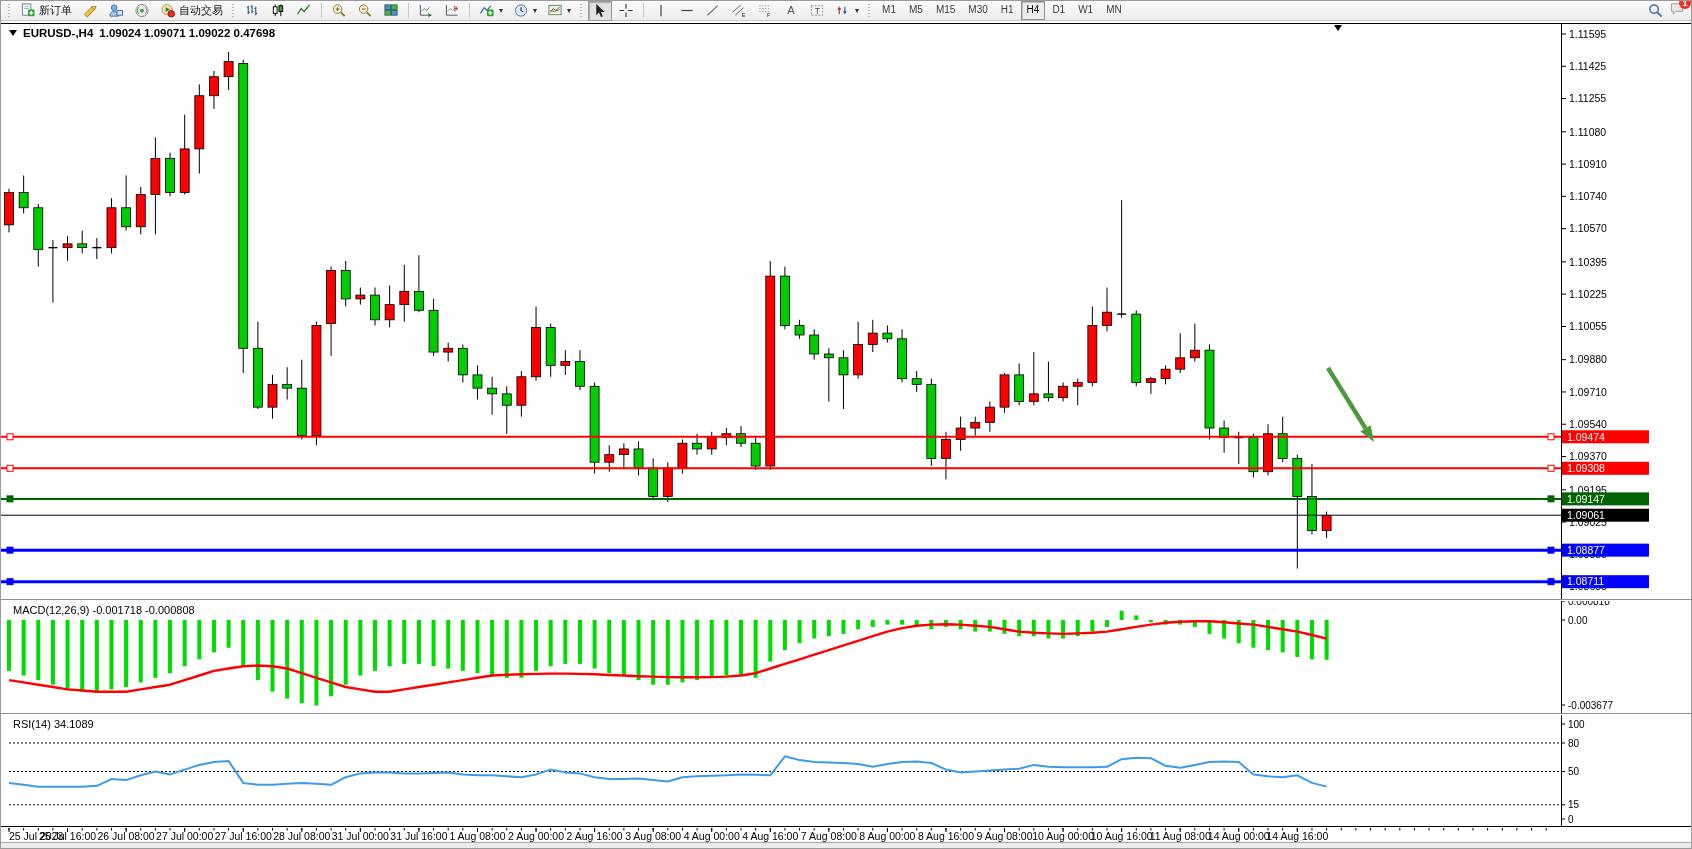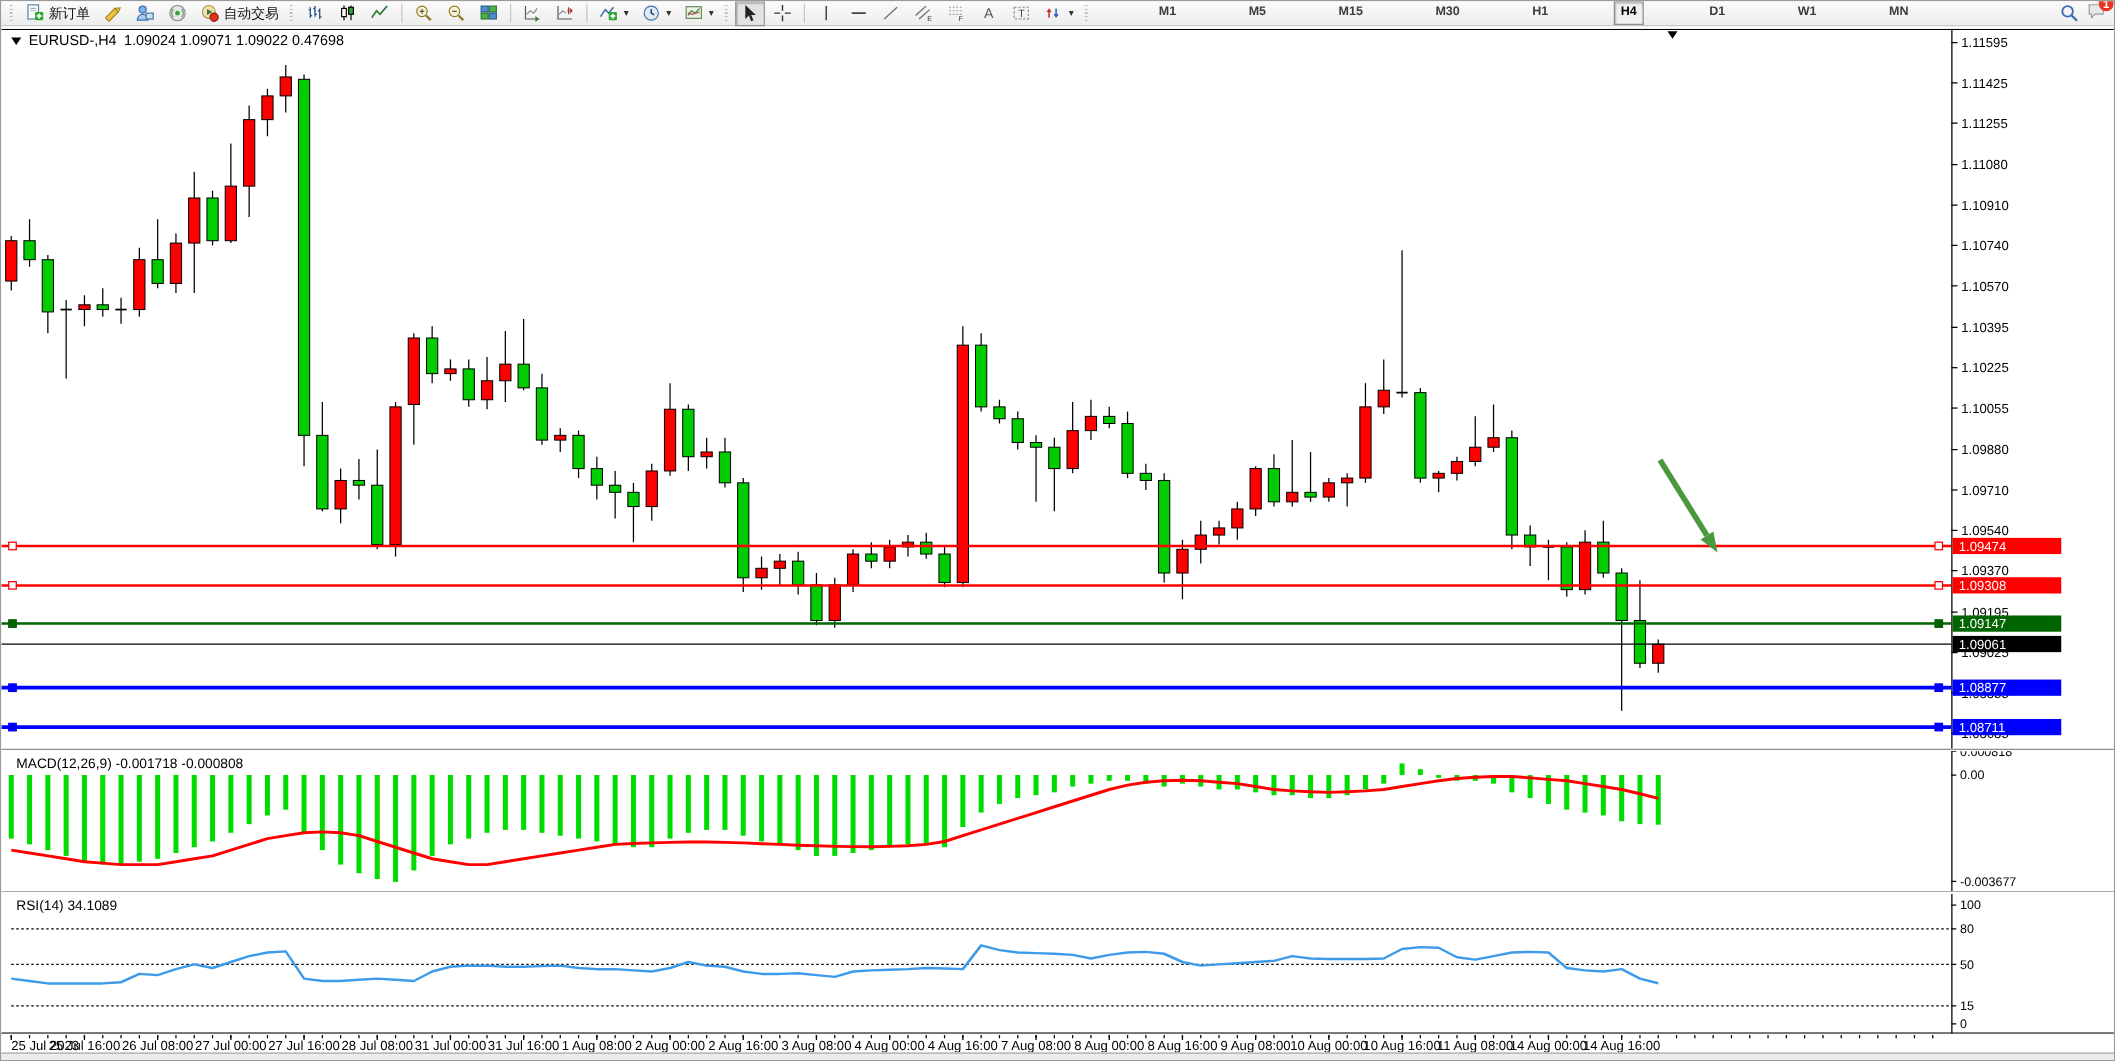--- a/index.html
+++ b/index.html
@@ -7,29 +7,29 @@
   
   #toolbar{position:absolute;left:0;top:0;width:1692px;height:20px;background:linear-gradient(#fbfbfb,#ededed);
     border-bottom:1px solid #c9c9c9;display:flex;align-items:center;padding:0 4px;box-sizing:border-box;gap:2px;}
   .tbtn{display:flex;align-items:center;gap:3px;height:18px;padding:0 3px;border:1px solid transparent;cursor:default;}
   .tbtn.active{background:#e2e2e2;border:1px solid #9a9a9a;box-shadow:inset 1px 1px 1px rgba(0,0,0,.25);}
   .tlabel{font-size:11px;color:#111;white-space:nowrap;}
   .sep{width:1px;height:15px;background:#c6c6c6;margin:0 3px;}
   .grip{width:5px;height:14px;margin:0 2px;background:repeating-linear-gradient(#b9b9b9 0 1px,transparent 1px 3px);background-size:2px 100%;background-repeat:repeat-y;background-position:1px 0;}
   .caret{font-size:8px;color:#333;margin-left:1px;}
   .tficon{width:16px;height:15px;display:block;}
-  .tf-btn{font-size:10px;font-weight:bold;color:#3c3c3c;padding:1px 5px;height:15px;line-height:13px;border:1px solid transparent;margin-left:45px;}
+  .tf-btn{font-size:10px;font-weight:normal;color:#3c3c3c;padding:1px 5px;height:15px;line-height:13px;border:1px solid transparent;}
   .tf-btn.active{background:#efefef;border:1px solid #8f8f8f;box-shadow:inset 1px 1px 1px rgba(0,0,0,.2);color:#000;}
   #tb-right{margin-left:auto;display:flex;align-items:center;gap:6px;padding-right:4px;}
   .badge{position:absolute;top:-4px;right:-6px;background:#e93323;color:#fff;font-size:9px;font-weight:bold;
     border-radius:7px;min-width:12px;height:12px;line-height:12px;text-align:center;}
   
   #chart-header{position:absolute;left:8px;top:26px;display:flex;align-items:center;gap:6px;z-index:5;}
   .dd-tri{width:0;height:0;border-left:4px solid transparent;border-right:4px solid transparent;border-top:6px solid #000;}
-  .hdr-txt{font-size:11.5px;color:#000;}
+  .hdr-txt{font-size:11.5px;color:#000;font-weight:bold;}
   .panel{position:absolute;left:0;background:#fff;}
   .panel-sep{position:absolute;left:0;width:1692px;height:2px;background:linear-gradient(#8e8e8e 0 1px,#ffffff 1px 2px);}
   #status-strip{position:absolute;left:0;top:841px;width:1692px;height:8px;background:#ececec;border-top:1px solid #a8a8a8;box-sizing:border-box;}
   svg text{font-family:"Liberation Sans",sans-serif;}
 </style>
 </head>
 <body>
 
 <div id="app">
 

